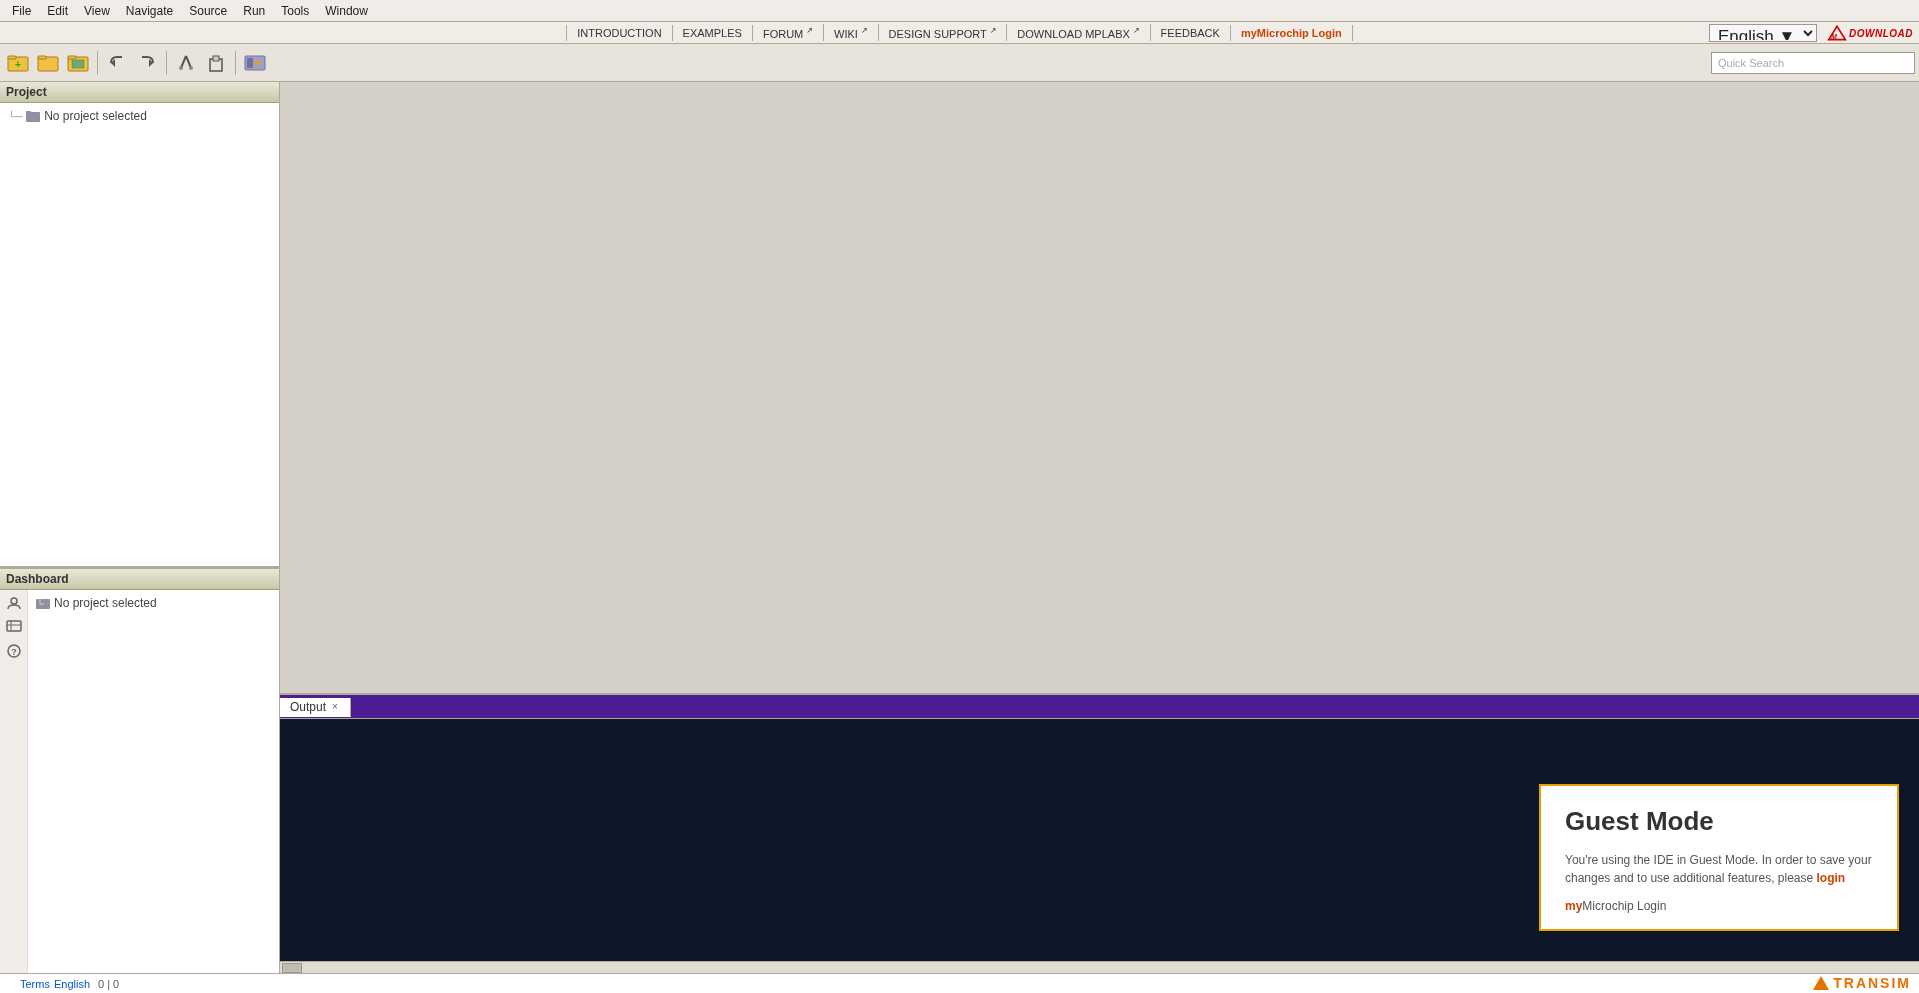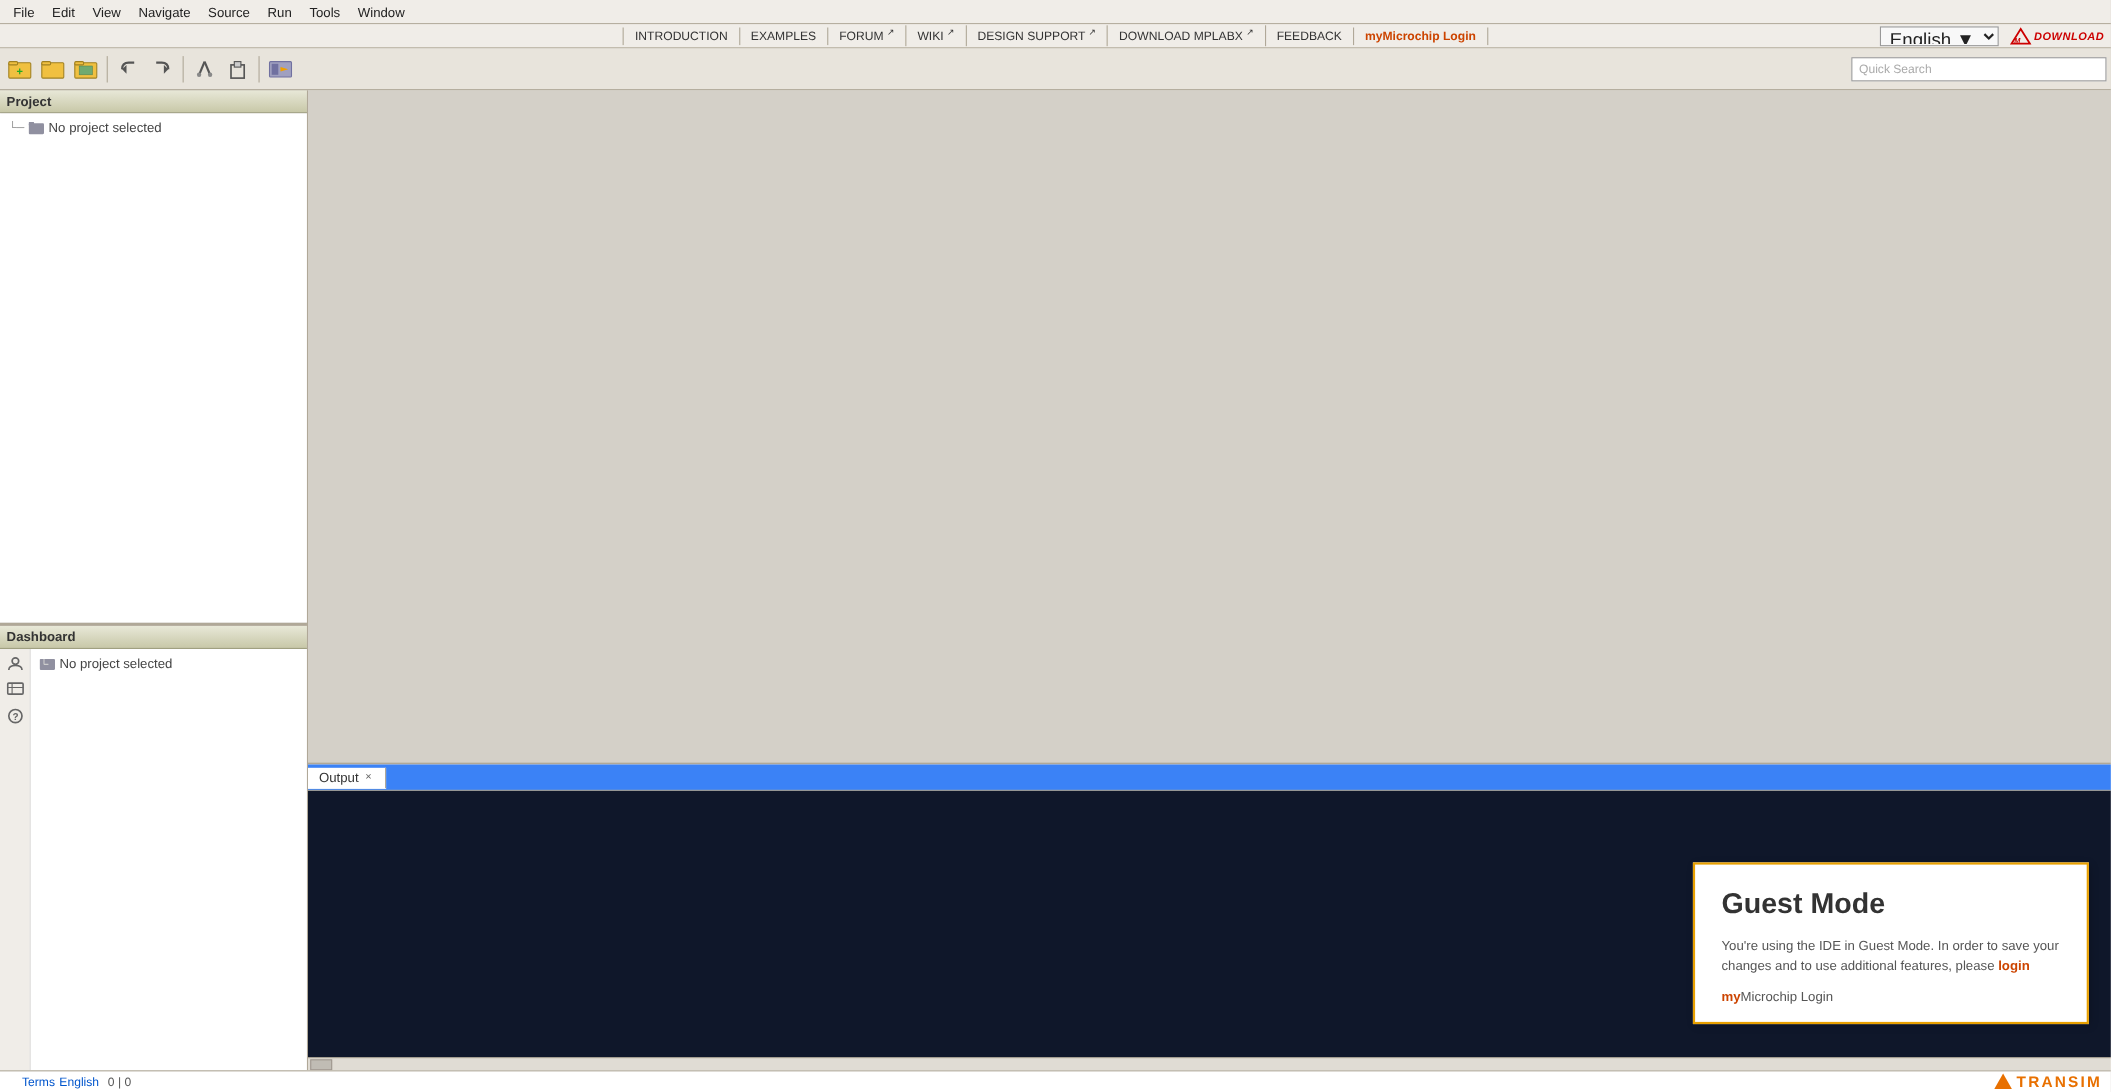--- a/index.html
+++ b/index.html
@@ -100,21 +100,21 @@
       cursor: pointer;
       border-radius: 2px;
       font-size: 14px;
     }
     .toolbar-separator { width: 1px; height: 24px; background: #b0a898; margin: 0 3px; }
 
     .search-box {
       position: absolute;
       right: 4px;
       top: 5px;
-      width: 232px;
+      width: 204px;
       height: 22px;
       border: 1px solid #999;
       background: white;
       padding: 2px 6px;
       font-size: 11px;
       color: #aaa;
       display: flex;
       align-items: center;
     }
     .search-box input {
@@ -198,21 +198,21 @@
     #output-panel {
       height: 280px;
       background: white;
       border-top: 2px solid #b0a898;
       display: flex;
       flex-direction: column;
     }
     .output-tab-bar {
       display: flex;
       align-items: center;
-      background: #3b82f6;
+      background: #4c1d95;
       border-bottom: 1px solid #b0a898;
       height: 24px;
     }
     .output-tab {
       display: flex;
       align-items: center;
       gap: 4px;
       padding: 2px 10px;
       font-size: 12px;
       background: white;

